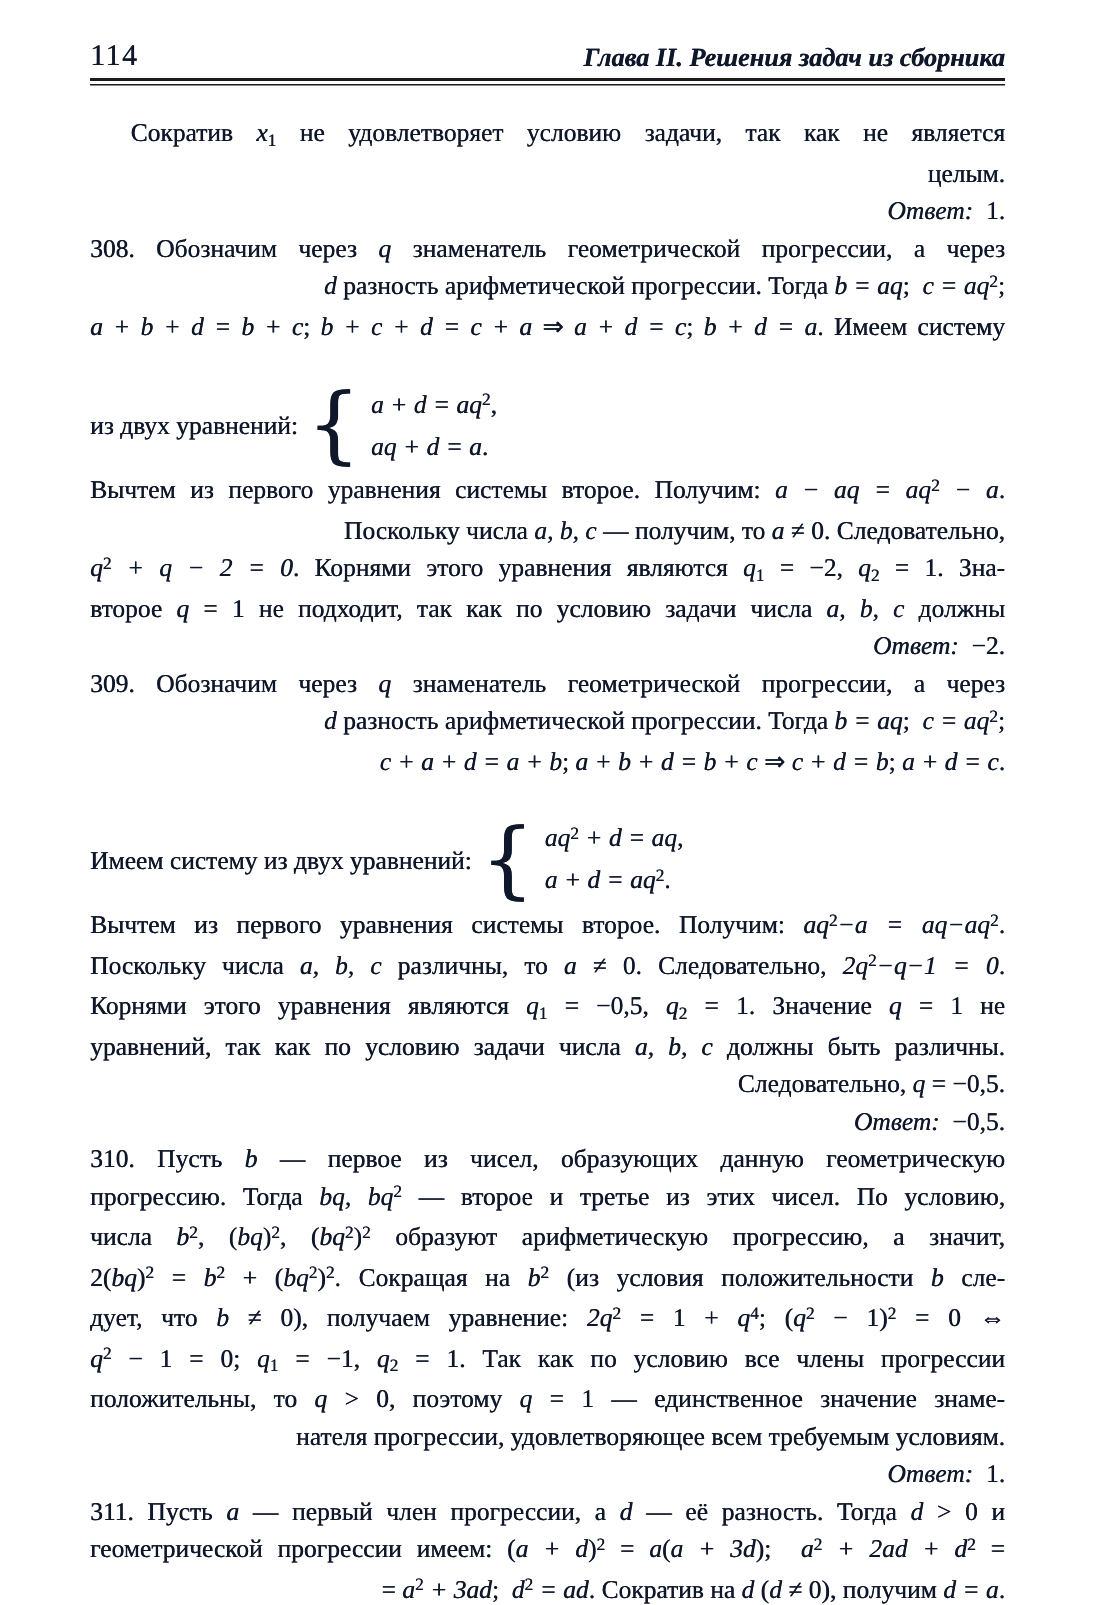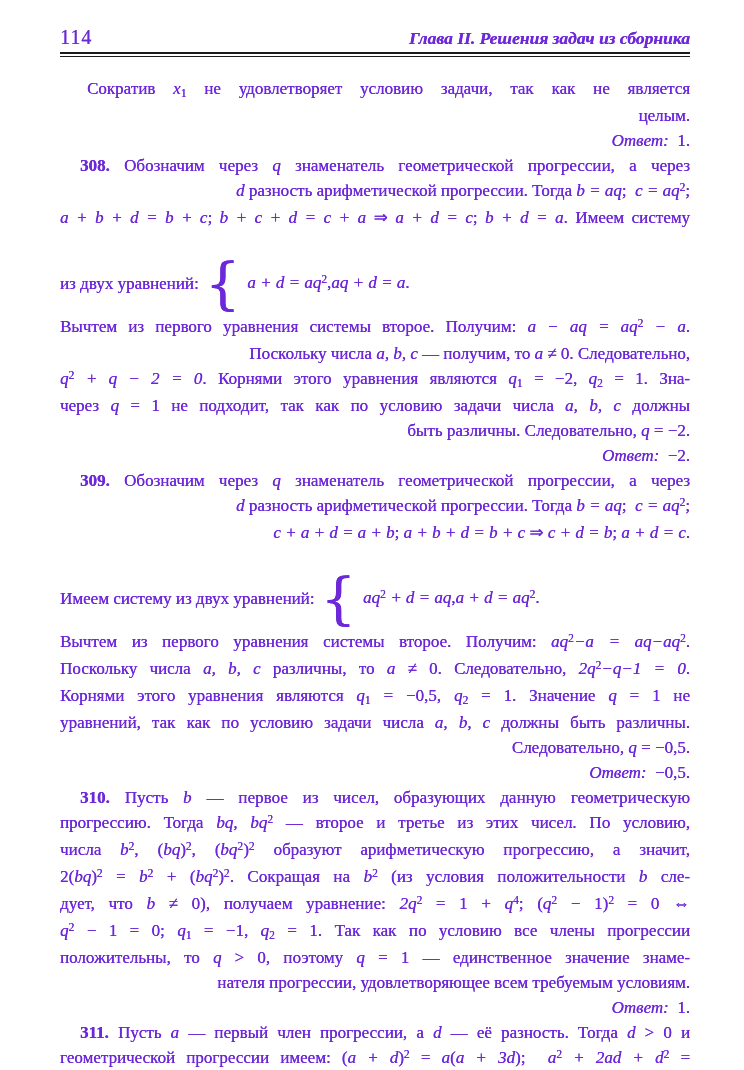--- a/index.html
+++ b/index.html
@@ -1,40 +1,40 @@
 <!DOCTYPE html>
 <html><head>
 <meta charset="utf-8">
 <style>
   html,body{margin:0;padding:0;background:#ffffff;}
   body{width:744px;height:1070px;overflow:hidden;}
   .page{
     box-sizing:border-box;width:744px;height:832px;
-    padding:26px 54px 0 60px;
+    padding:26px 74px 0 60px;
     font-family:"Liberation Serif",serif;
-    color:#6d28d9;
+    color:#0f172a;
     text-shadow:0.25px 0 0 currentColor;
   }
   .header{display:flex;justify-content:space-between;align-items:flex-end;margin-bottom:3px;}
   .pagenum{font-size:20px;letter-spacing:1px;}
   .chapter{font-size:17.5px;font-style:italic;font-weight:bold;}
   .rule{height:2px;border-top:2.5px solid #1b1b1b;border-bottom:1.5px solid #1b1b1b;margin-bottom:19px;}
   .docbody{font-size:17px;}
   .line{line-height:25px;min-height:25px;text-align:right;}
   .just{text-align:justify;text-align-last:justify;}
   .block.indent .line:first-child{text-indent:27px;}
   .block.answer .line{padding-left:30px;}
   .r-n{font-style:normal;}
   .r-i{font-style:italic;}
-  .r-b{font-weight:bold;margin-left:20px;}
+  .r-b{font-weight:normal;}
   .r-sup{position:relative;top:-0.45em;font-size:68%;font-style:normal;}
   .r-sub{position:relative;top:0.28em;font-size:68%;font-style:normal;}
   .sysline{display:flex;align-items:center;padding:2px 0;margin-top:24px;}
   .brace{font-family:"DejaVu Serif",serif;font-size:56px;line-height:1;margin:0 7px 0 6px;font-weight:normal;}
-  .eqs{display:flex;flex-direction:row;}
+  .eqs{display:flex;flex-direction:column;}
   .eq{line-height:26px;font-size:17px;}
 </style>
 </head>
 <body>
 
 <div class="page">
   <div class="header">
     <span class="pagenum">114</span>
     <span class="chapter">Глава II. Решения задач из сборника</span>
   </div>
@@ -55,22 +55,21 @@
           <span class="syspre"><span class="r-n">из двух уравнений: </span></span>
           <span class="brace">{</span>
           <span class="eqs">
             <span class="eq"><span class="r-i">a + d = aq</span><span class="r-sup">2</span><span class="r-n">,</span></span>
             <span class="eq"><span class="r-i">aq + d = a</span><span class="r-n">.</span></span>
           </span>
         </div>
         <div class="line just"><span class="r-n">Вычтем из первого уравнения системы второе. Получим: </span><span class="r-i">a − aq = aq</span><span class="r-sup">2</span><span class="r-i"> − a</span><span class="r-n">.</span></div>
         <div class="line"><span class="r-n">Поскольку числа </span><span class="r-i">a, b, c</span><span class="r-n"> — получим, то </span><span class="r-i">a</span><span class="r-n"> ≠ 0. Следовательно,</span></div>
         <div class="line just"><span class="r-i">q</span><span class="r-sup">2</span><span class="r-i"> + q − 2 = 0</span><span class="r-n">. Корнями этого уравнения являются </span><span class="r-i">q</span><span class="r-sub">1</span><span class="r-n"> = −2, </span><span class="r-i">q</span><span class="r-sub">2</span><span class="r-n"> = 1. Зна-</span></div>
-        <div class="line just"><span class="r-n">через </span><span class="r-i">q</span><span class="r-n"> = 1 не подходит, так как по условию задачи числа </span><span class="r-i">a, b, c</span><span class="r-n"> должны</span></div>
-        <div class="line"><span class="r-n">быть различны. Следовательно, </span><span class="r-i">q</span><span class="r-n"> = −2.</span></div>
+        <div class="line just"><span class="r-n">второе </span><span class="r-i">q</span><span class="r-n"> = 1 не подходит, так как по условию задачи числа </span><span class="r-i">a, b, c</span><span class="r-n"> должны</span></div>
       </div>
       <div class="block answer">
         <div class="line"><span class="r-i">Ответ:</span><span class="r-n">&nbsp; −2.</span></div>
       </div>
       <div class="block para">
         <div class="line just"><span class="r-b">309.</span><span class="r-n"> Обозначим через </span><span class="r-i">q</span><span class="r-n"> знаменатель геометрической прогрессии, а через</span></div>
         <div class="line"><span class="r-i">d</span><span class="r-n"> разность арифметической прогрессии. Тогда </span><span class="r-i">b = aq</span><span class="r-n">;&nbsp; </span><span class="r-i">c = aq</span><span class="r-sup">2</span><span class="r-n">;</span></div>
         <div class="line"><span class="r-i">c + a + d = a + b</span><span class="r-n">; </span><span class="r-i">a + b + d = b + c</span><span class="r-n"> ⇒ </span><span class="r-i">c + d = b</span><span class="r-n">; </span><span class="r-i">a + d = c</span><span class="r-n">.</span></div>
         <div class="sysline">
           <span class="syspre"><span class="r-n">Имеем систему из двух уравнений: </span></span>

